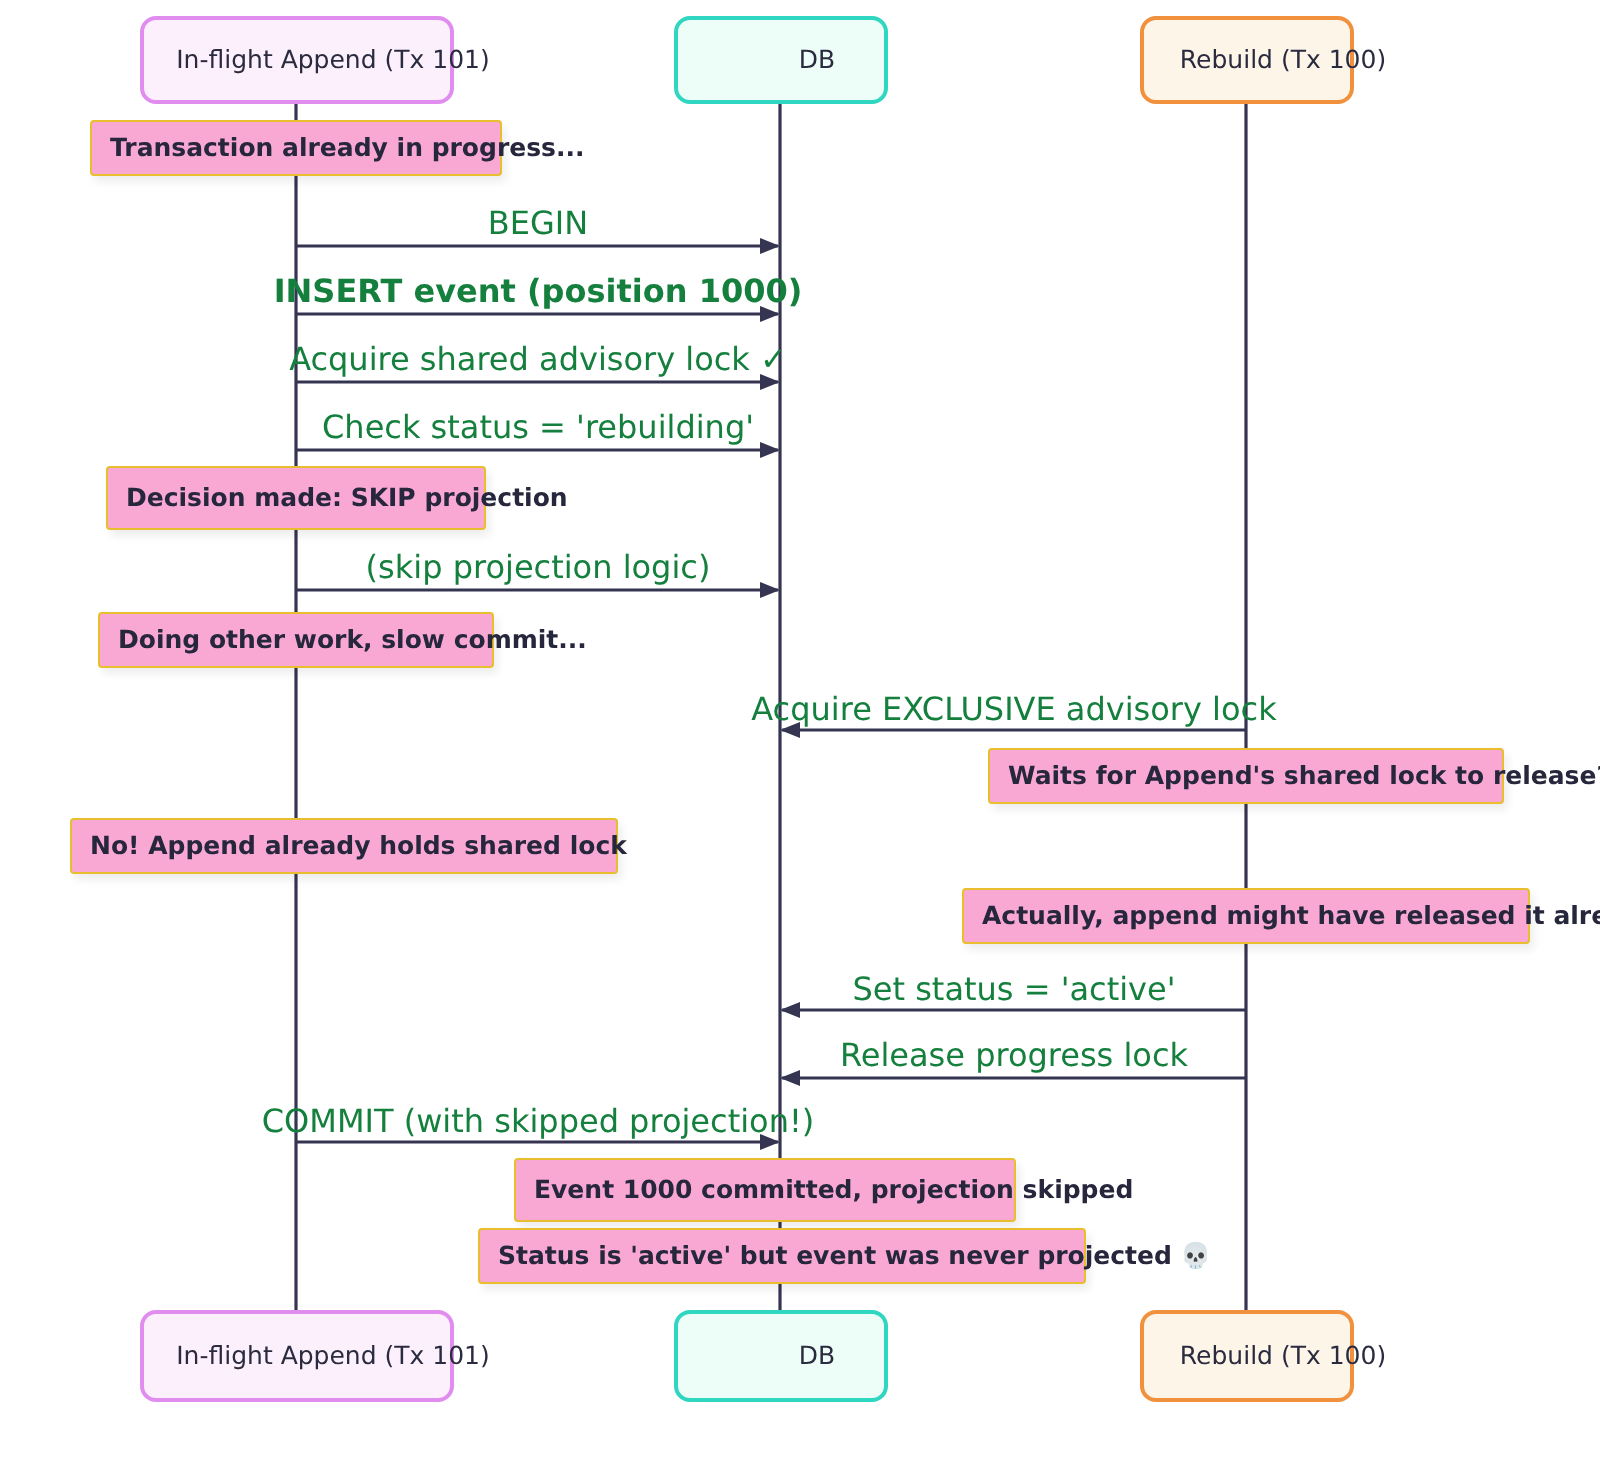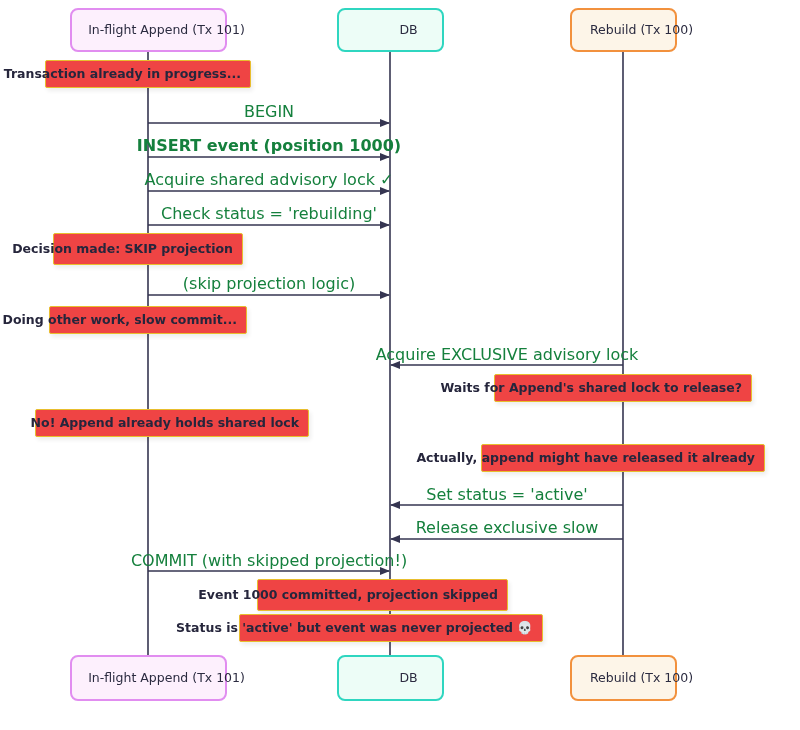--- a/index.html
+++ b/index.html
@@ -46,28 +46,27 @@
     line-height: 1.1;
     padding: 0 6px;
     white-space: nowrap;
     margin-left: 36px;
   }
 
   
   .note {
     position: absolute;
     box-sizing: border-box;
-    background: #ef4444;
+    background: #f9a8d4;
     border: 1.6px solid #e8be2e;
     border-radius: 2px;
     display: flex;
     align-items: center;
     padding: 0 9px;
     box-shadow: 2px 3px 4px rgba(0,0,0,0.07);
-    justify-content: flex-end;
   }
   .note-label {
     font-size: 12.5px;
     font-weight: bold;
     color: #26263c;
     white-space: nowrap;
     line-height: 1.1;
   }
 
   
@@ -123,21 +122,21 @@
       </div>
     </div>
   <div id="msg-labels">
       <div class="msg-label" style="left: 269px; top: 103px;">BEGIN</div>
       <div class="msg-label" style="left: 269px; top: 137px; font-weight: bold;">INSERT event (position 1000)</div>
       <div class="msg-label" style="left: 269px; top: 171px;">Acquire shared advisory lock ✓</div>
       <div class="msg-label" style="left: 269px; top: 205px;">Check status = 'rebuilding'</div>
       <div class="msg-label" style="left: 269px; top: 275px;">(skip projection logic)</div>
       <div class="msg-label" style="left: 507px; top: 346px;">Acquire EXCLUSIVE advisory lock</div>
       <div class="msg-label" style="left: 507px; top: 486px;">Set status = 'active'</div>
-      <div class="msg-label" style="left: 507px; top: 519px;">Release exclusive slow</div>
+      <div class="msg-label" style="left: 507px; top: 519px;">Release progress lock</div>
       <div class="msg-label" style="left: 269px; top: 552px;">COMMIT (with skipped projection!)</div>
     </div>
   <div id="notes">
       <div class="note" style="left: 45px; top: 60px; width: 206px; height: 28px;">
         <span class="note-label">Transaction already in progress...</span>
       </div>
       <div class="note" style="left: 53px; top: 233px; width: 190px; height: 32px;">
         <span class="note-label">Decision made: SKIP projection</span>
       </div>
       <div class="note" style="left: 49px; top: 306px; width: 198px; height: 28px;">

